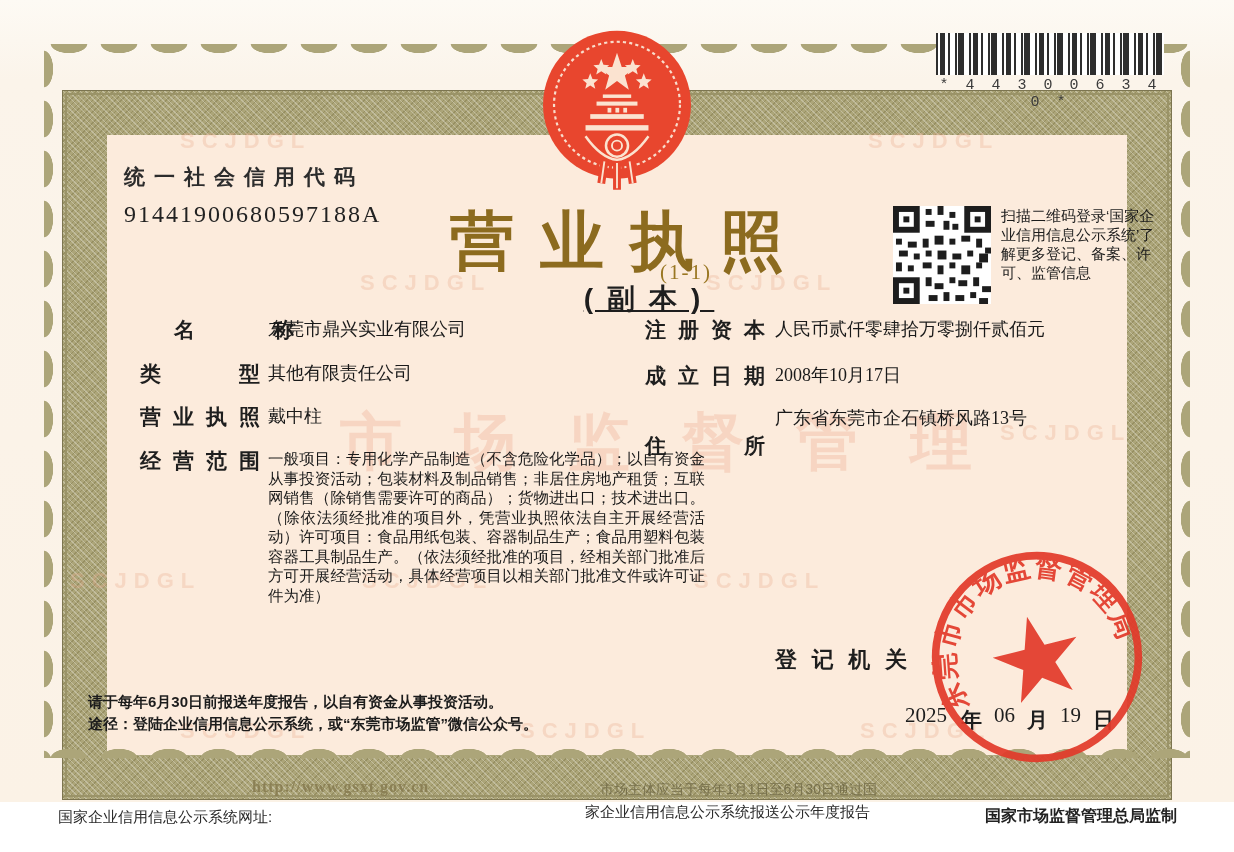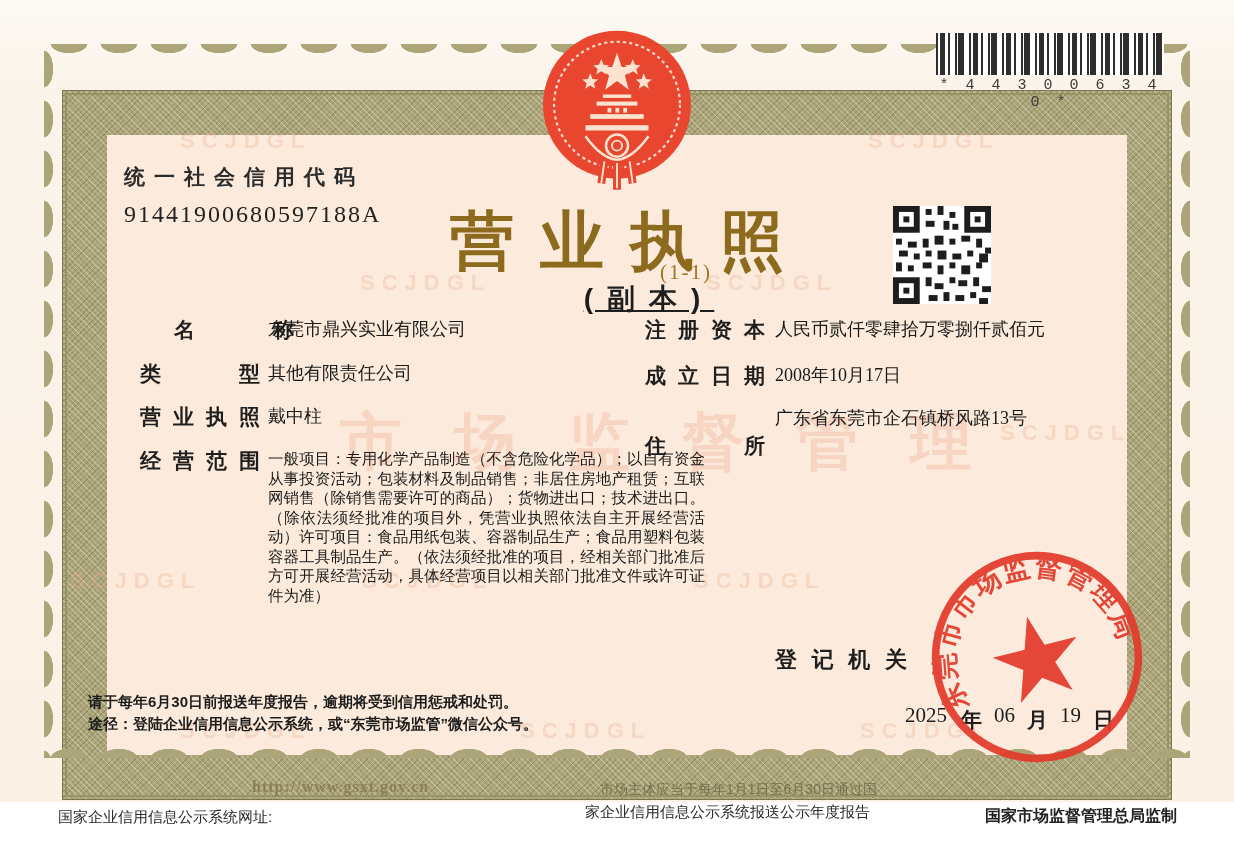--- a/index.html
+++ b/index.html
@@ -207,20 +207,21 @@
       <rect x="22" y="25" width="3" height="2"></rect>
         <rect x="27" y="24" width="2" height="3"></rect>
         <rect x="30" y="27" width="3" height="2"></rect>
       <rect x="12" y="30" width="3" height="2"></rect>
         <rect x="17" y="29" width="2" height="3"></rect>
         <rect x="21" y="30" width="3" height="2"></rect>
       <rect x="26" y="29" width="2" height="2"></rect>
         <rect x="29" y="31" width="3" height="2"></rect>
     </g>
   </svg>
+  <div class="qr-caption">扫描二维码登录‘国家企业信用信息公示系统’了解更多登记、备案、许可、监管信息</div>
 
   <div class="field-label" style="left:140px; top:316px;margin-left:34px;">名称</div>
   <div class="field-value" style="left:268px; top:317px;">东莞市鼎兴实业有限公司</div>
 
   <div class="field-label" style="left:140px; top:360px;">类型</div>
   <div class="field-value" style="left:268px; top:361px;">其他有限责任公司</div>
 
   <div class="field-label" style="left:140px; top:403px;">营业执照</div>
   <div class="field-value" style="left:268px; top:404px;">戴中柱</div>
 
@@ -246,21 +247,21 @@
       <path id="sealArc" d="M 34.5 140 A 76 76 0 1 1 165.5 140"></path>
     </defs>
     <circle cx="100" cy="100" r="93" fill="none" stroke="#e23a2a" stroke-width="7"></circle>
     <polygon fill="#e23a2a" points="100,62 109.4,90.8 139.6,90.8 115.1,108.6 124.5,137.4 100,119.6 75.5,137.4 84.9,108.6 60.4,90.8 90.6,90.8"></polygon>
     <text fill="#e23a2a" font-family="Liberation Sans, sans-serif" font-size="25" font-weight="bold" letter-spacing="2">
       <textPath href="#sealArc" startOffset="4%">东莞市市场监督管理局</textPath>
     </text>
   </svg>
 
   <div class="notes">
-    <div>请于每年6月30日前报送年度报告，逾期将受到信用惩戒和处罚。</div>
+    <div>请于每年6月30日前报送年度报告，以自有资金从事投资活动。</div>
     <div>途径：登陆企业信用信息公示系统，或“东莞市场监管”微信公众号。</div>
   </div>
 
   <div class="gsxt-url">http://www.gsxt.gov.cn</div>
   <div class="inner-note">市场主体应当于每年1月1日至6月30日通过国</div>
 </div>
 
 <div class="footer-left">国家企业信用信息公示系统网址:</div>
 <div class="footer-center">家企业信用信息公示系统报送公示年度报告</div>
 <div class="footer-right">国家市场监督管理总局监制</div>

